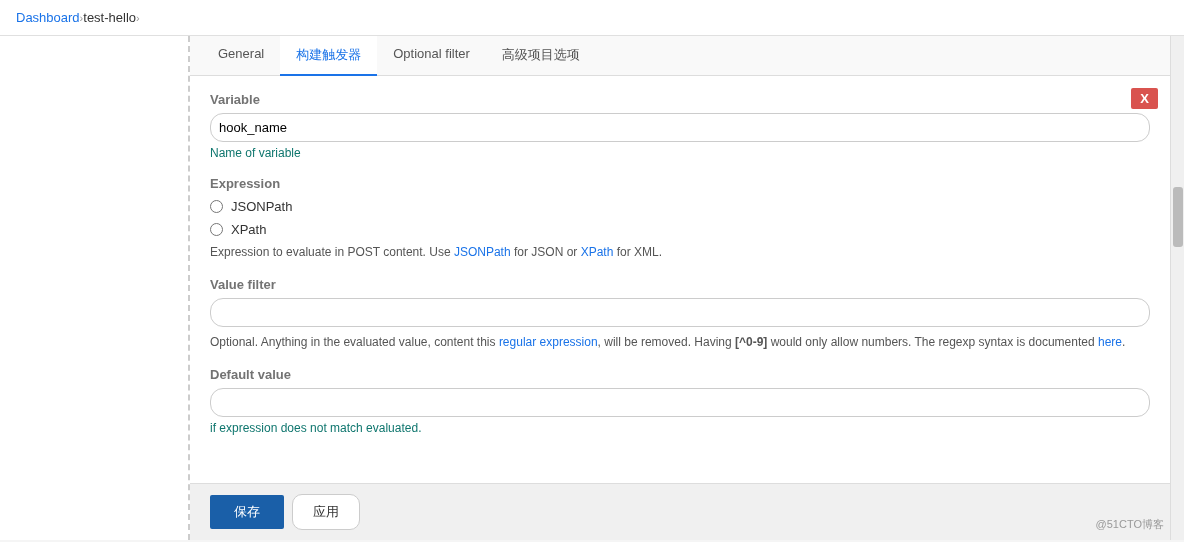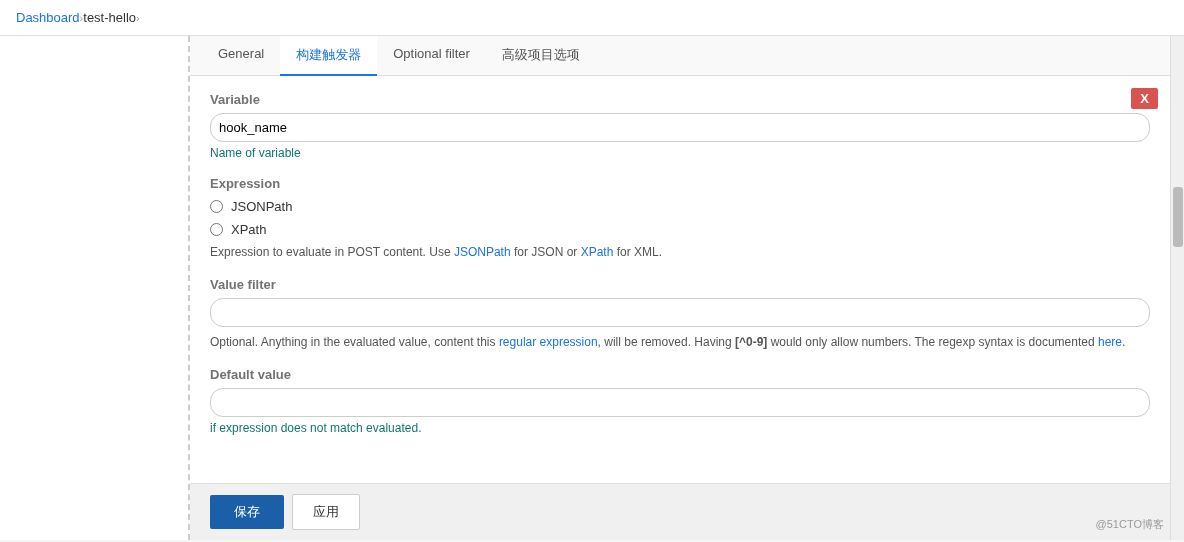--- a/index.html
+++ b/index.html
@@ -164,21 +164,21 @@
       cursor: pointer;
       border-radius: 2px;
     }
     .btn-apply {
       background: #fff;
       color: #333;
       border: 1px solid #ccc;
       padding: 8px 20px;
       font-size: 13px;
       cursor: pointer;
-      border-radius: 2px;
+      border-radius: 10px;
     }
 
     
     .right-scrollbar {
       width: 14px;
       background: #f0f0f0;
       border-left: 1px solid #ddd;
       position: relative;
     }
     .scrollbar-thumb {

